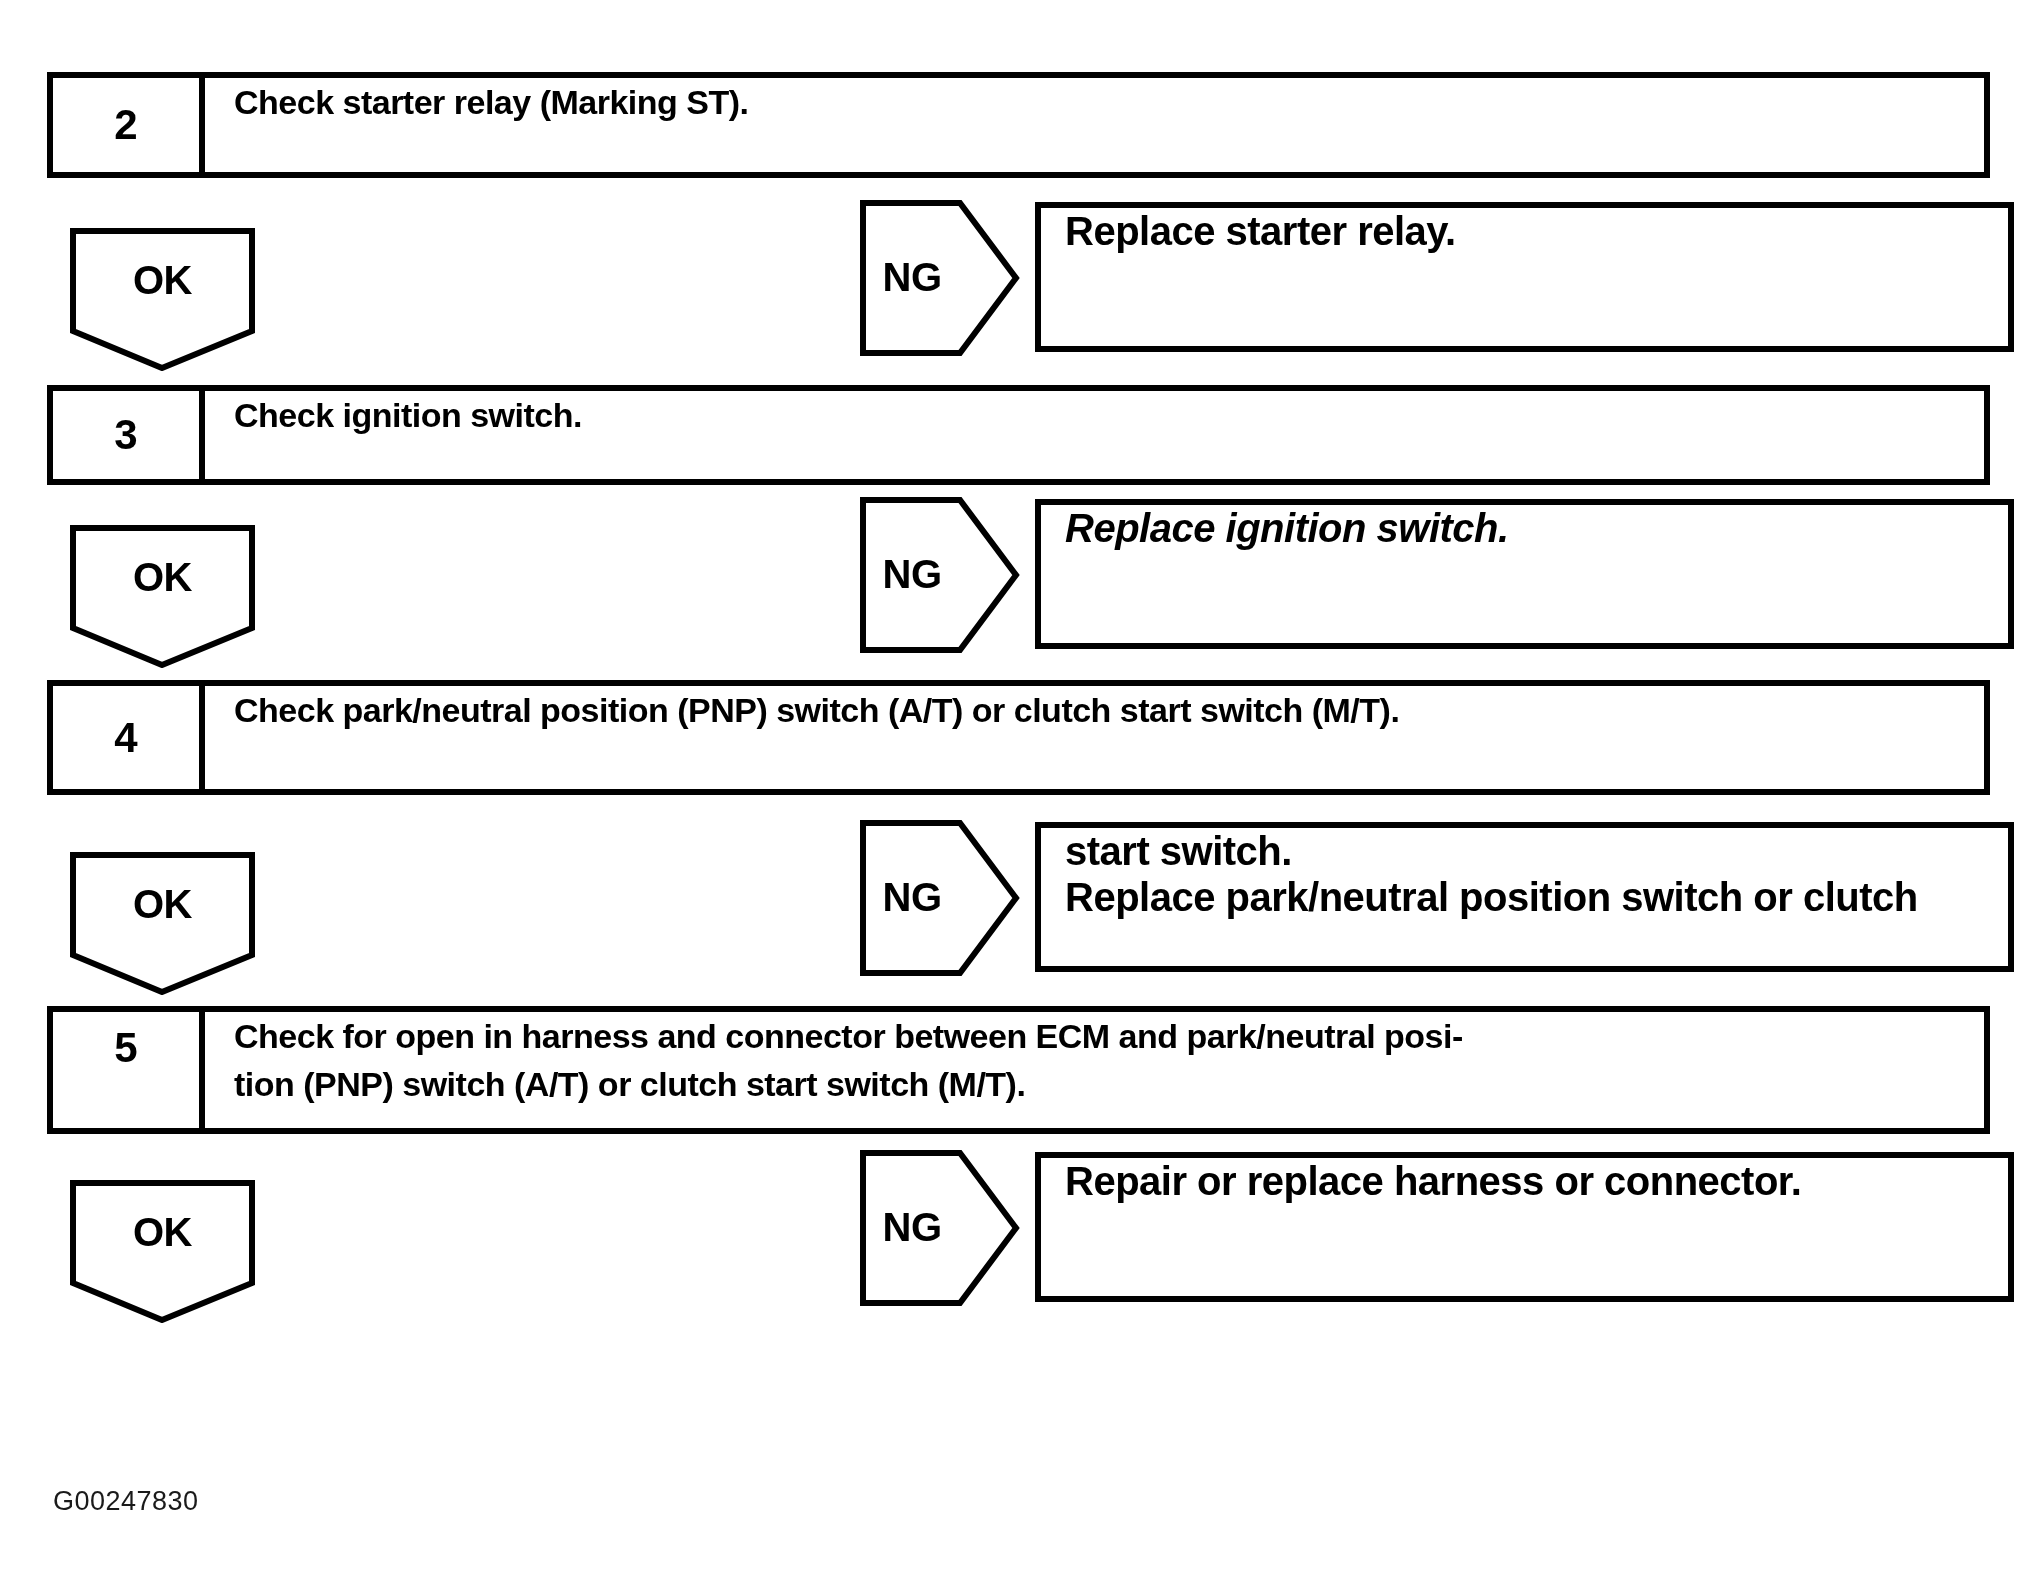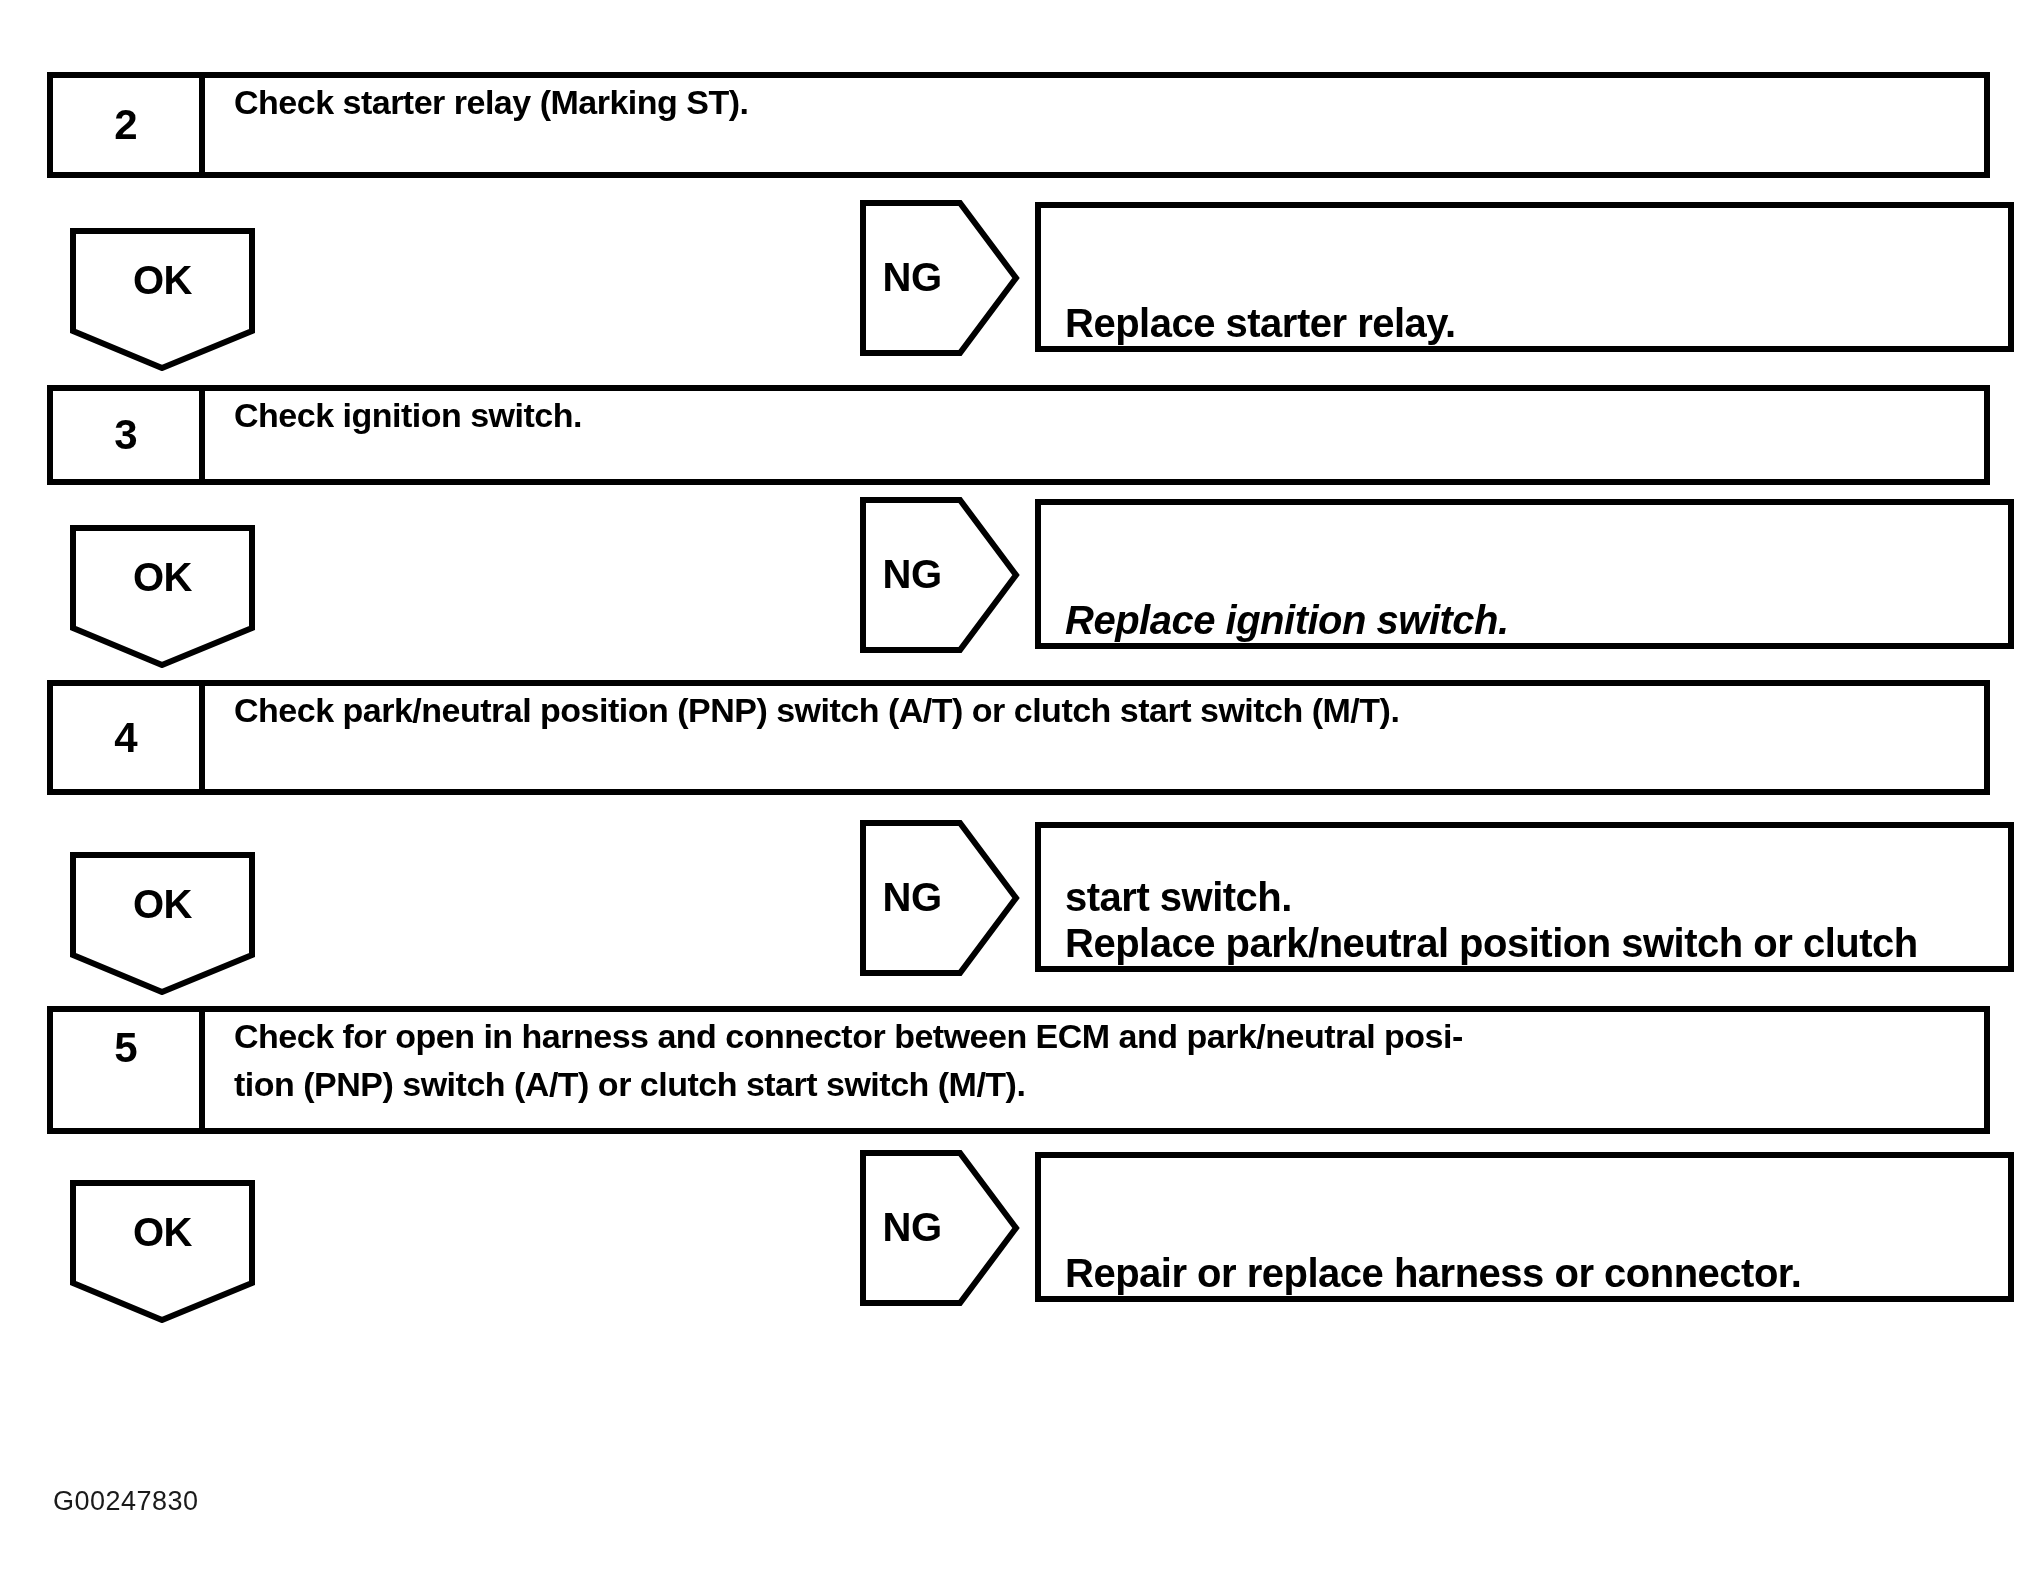--- a/index.html
+++ b/index.html
@@ -39,21 +39,21 @@
   .ng-arrow{position:absolute;left:860px;width:160px;height:156px;}
   .ng-arrow svg{position:absolute;left:0;top:0;}
   .ng-label{
     position:absolute;left:0;top:55px;width:104px;text-align:center;
     font-weight:bold;font-size:40px;letter-spacing:-0.5px;
   }
   
   .ng-box{
     position:absolute;left:1035px;width:943px;height:138px;
     border:6px solid #000;background:#fff;
-    display:flex;flex-direction:column;justify-content:flex-end;
+    display:flex;flex-direction:column;justify-content:flex-start;
     padding-left:24px;
     font-weight:bold;font-size:40px;line-height:46px;letter-spacing:-0.5px;
   }
   
   .final-box{
     position:absolute;left:47px;top:1340px;width:936px;height:92px;
     border:6px solid #000;background:#fff;
     display:flex;align-items:center;padding-left:28px;
     font-weight:bold;font-size:42px;letter-spacing:-0.5px;
   }

